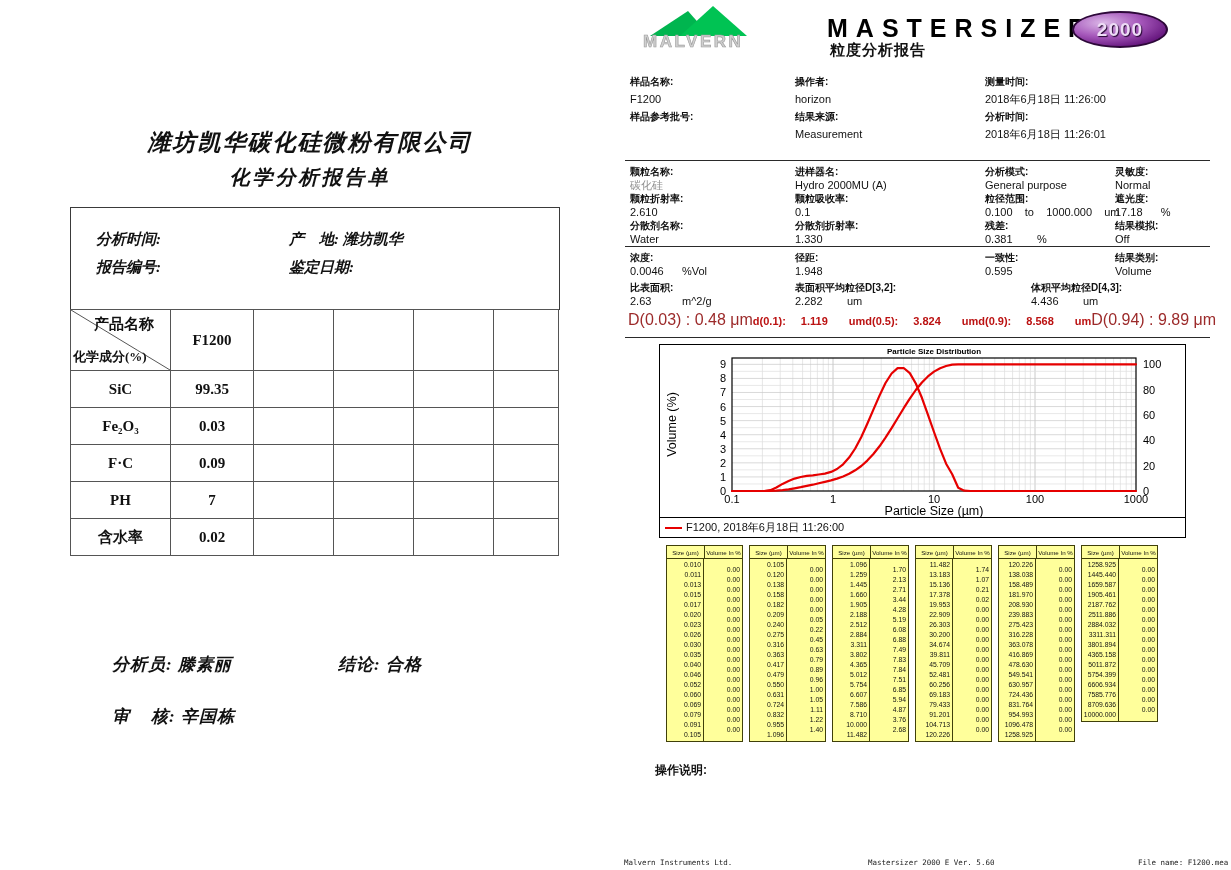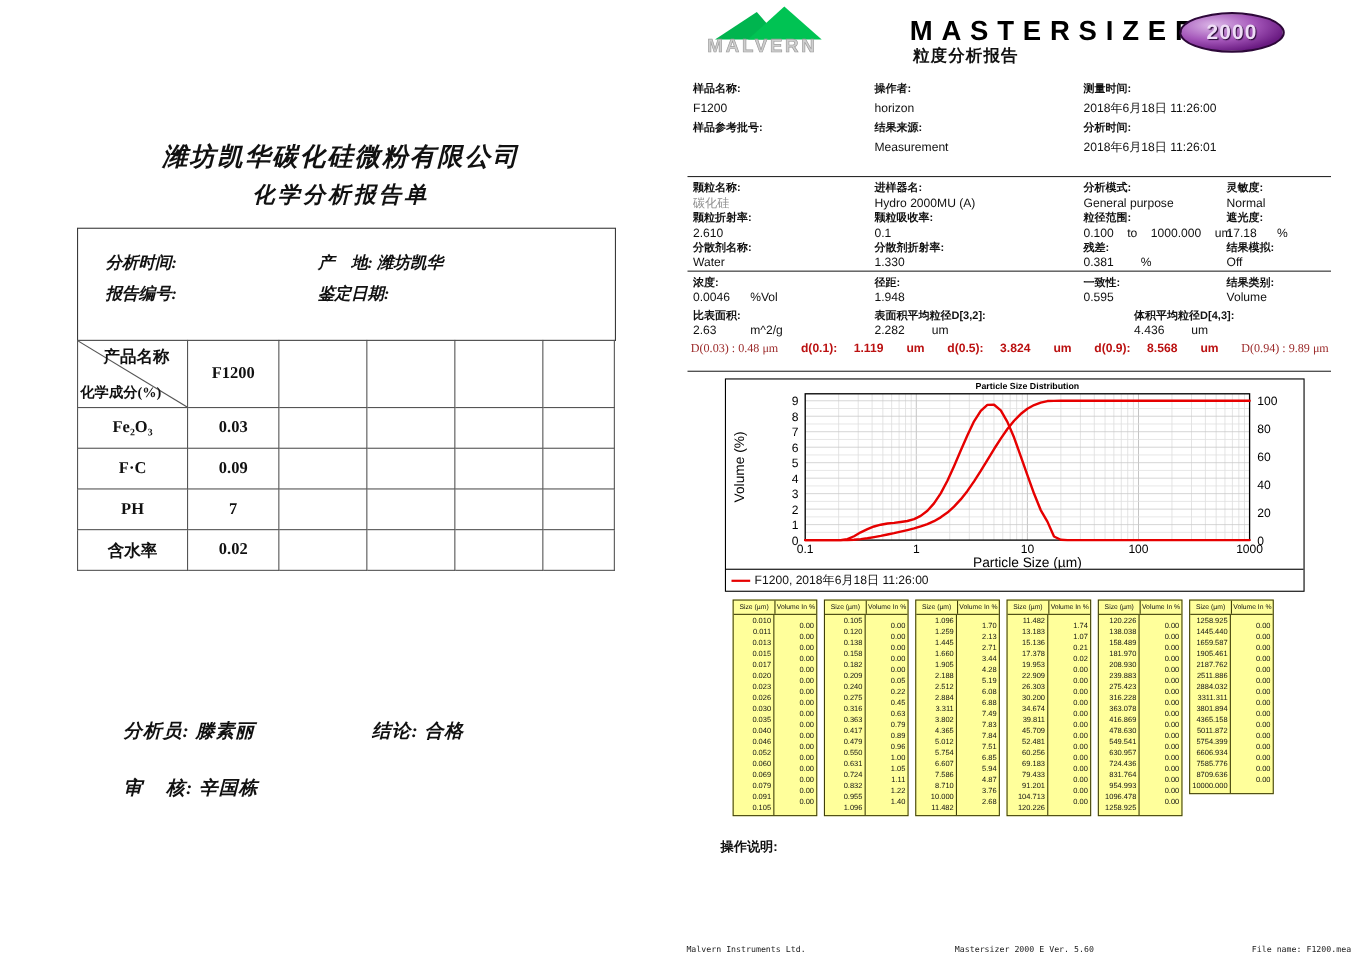--- a/index.html
+++ b/index.html
@@ -32,21 +32,21 @@
   .mast-title{left:827px;top:14px;font-size:25px;font-weight:bold;letter-spacing:8px;color:#000;}
   .badge{left:1072px;top:11px;width:92px;height:33px;border-radius:50%;
          background:radial-gradient(ellipse at 32% 30%, #dcb8e8 0%, #a557ba 42%, #6a1b82 75%, #480e5c 100%);
          border:2px solid #2d0839;display:flex;align-items:center;justify-content:center;
          color:#eedcf6;font-weight:bold;font-size:19px;letter-spacing:1px;
          text-shadow:1px 1px 1px #230530;}
   .r-type{left:830px;top:41px;font-size:15px;font-weight:bold;letter-spacing:1px;}
   .hr{position:absolute;left:625px;width:585px;border-top:1.5px solid #2a2a2a;height:0;}
 
   .d-row{left:628px;top:311px;width:580px;display:flex;justify-content:space-between;align-items:baseline;}
-  .dmono{font-family:Liberation Serif, serif;font-size:11px;color:#9c2a2a;white-space:pre;}
+  .dmono{font-family:Liberation Sans, sans-serif;font-size:16px;color:#9c2a2a;white-space:pre;}
   .dgrp{display:flex;align-items:baseline;font-weight:bold;color:#bb1111;font-size:11px;}
   .dgrp .dv{margin-left:15px;}
   .dgrp .du{margin-left:21px;}
 
   .chart-box{left:659px;top:344px;width:527px;height:194px;border:1.5px solid #000;
              display:flex;flex-direction:column;background:#fff;box-sizing:border-box;}
   .chart-box svg{display:block;font-family:"Liberation Sans","DejaVu Sans",sans-serif;}
   .legend{height:19px;border-top:1.2px solid #000;display:flex;align-items:center;padding-left:5px;}
   .legend .mark{width:17px;height:2px;background:#e60000;margin-right:4px;}
   .legend .txt{font-size:11px;}
@@ -97,20 +97,28 @@
                 <line x1="0" y1="0" x2="100" y2="60" stroke="#555" stroke-width="1"></line>
               </svg>
           <span class="ct">产品名称</span>
           <span class="cb">化学成分(%)</span>
         </td>
         <td>F1200</td>
         <td></td>
         <td></td>
         <td></td>
         <td></td>
+      </tr>
+      <tr style="height:37px">
+        <td>SiC</td>
+        <td>99.35</td>
+        <td></td>
+            <td></td>
+            <td></td>
+            <td></td>
       </tr>
       <tr style="height:37px">
         <td>Fe₂O₃</td>
         <td>0.03</td>
         <td></td>
             <td></td>
             <td></td>
             <td></td>
       </tr>
       <tr style="height:37px">

